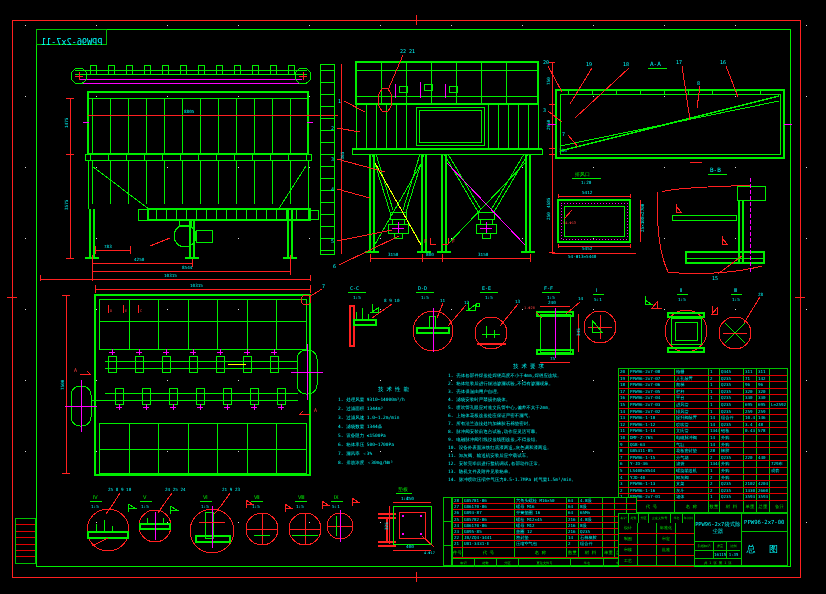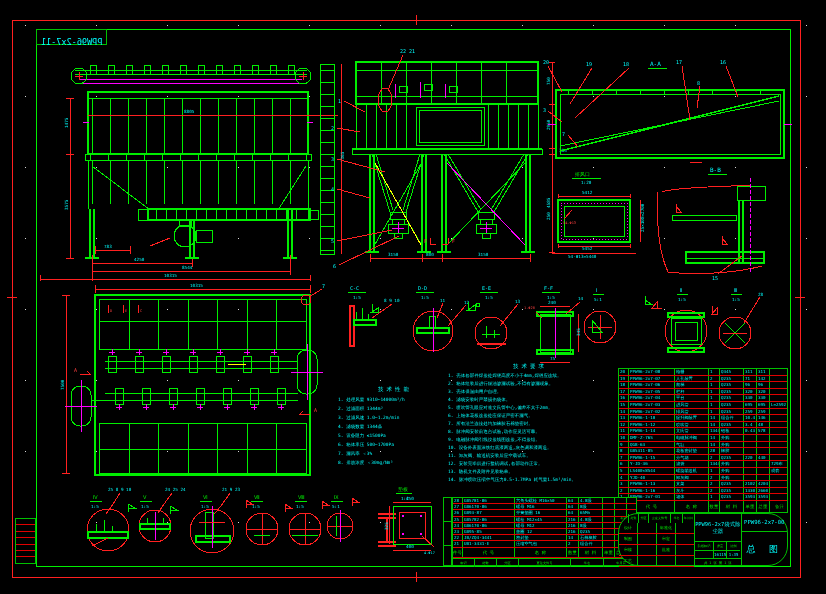--- a/index.html
+++ b/index.html
@@ -900,21 +900,21 @@
     </div>
   </div>
 
   
   <div class="abs tbl-border" style="left:443px;top:497px;width:9px;height:69px;">
     <div style="height:23px;border-bottom:1px solid #00c000"></div>
     <div style="height:23px;border-bottom:1px solid #00c000"></div>
   </div>
 
   
-  <div class="abs tbl-border" style="left:618px;top:513px;width:170px;height:53px;display:flex;border-radius:20px;">
+  <div class="abs tbl-border" style="left:618px;top:513px;width:170px;height:53px;display:flex;">
 
     <div style="width:77px;border-right:1px solid #00c000;box-sizing:border-box;">
       <div class="rev-h">
         <span>标记</span>
           <span>处数</span>
         <span>分区</span>
           <span>更改文件号</span>
         <span>签名</span>
           <span style="border-right:none">年月日</span>
       </div>

